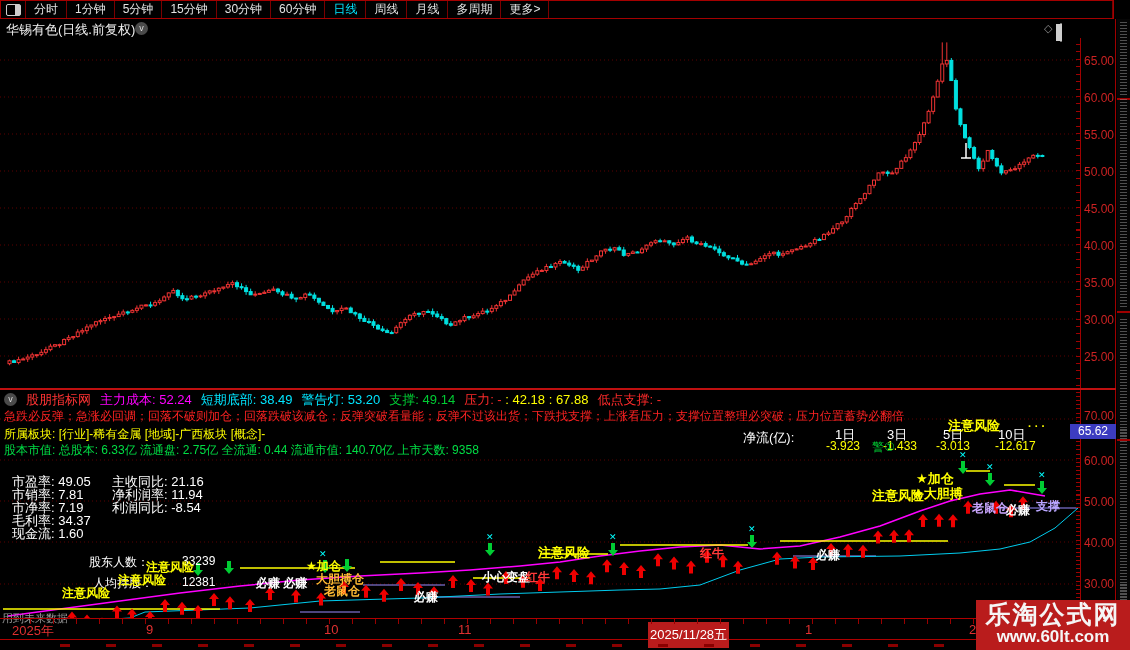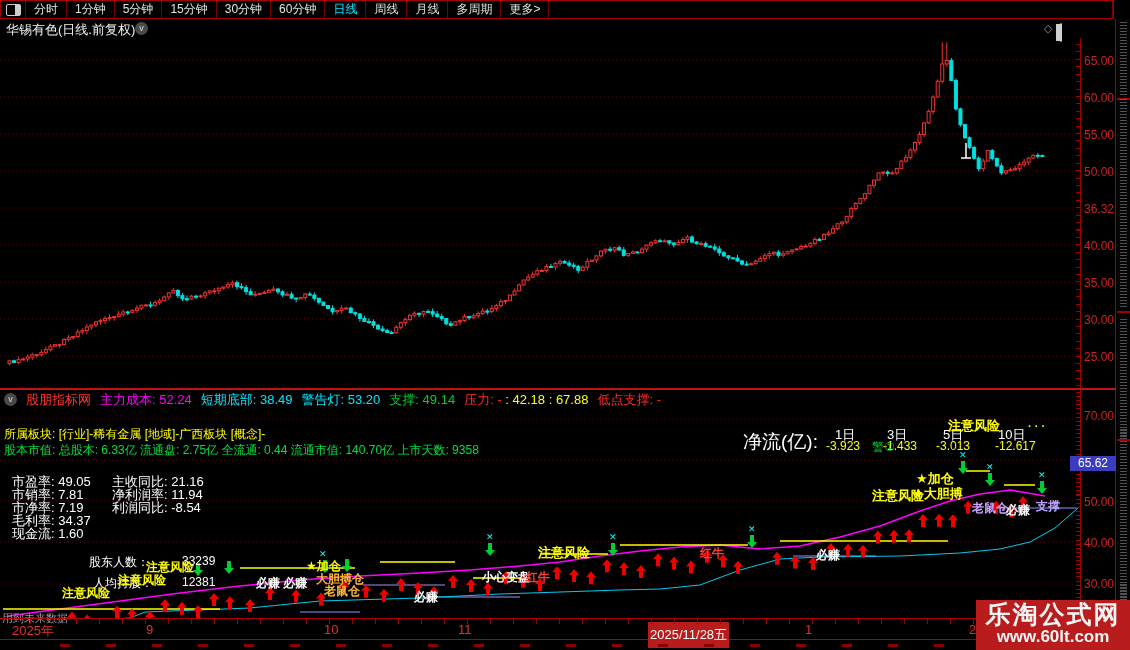--- a/index.html
+++ b/index.html
@@ -21,21 +21,21 @@
   .chev{position:absolute;left:135px;top:3px;width:13px;height:13px;border-radius:50%;
     background:#4a4a4a;color:#ddd;font-size:9px;line-height:12px;text-align:center;}
   .t-diamond{position:absolute;left:1044px;top:3px;color:#909090;font-size:11px;}
   .t-win{position:absolute;left:1060px;top:5px;}
   
   .vline{position:absolute;width:1px;background:#a00000;z-index:12;}
   .tickcol{position:absolute;left:1076px;width:4px;z-index:12;}
   .hsep{position:absolute;left:0;width:1116px;height:2px;background:#c01010;z-index:14;}
   .axis-label{position:absolute;left:1084px;font-size:12px;color:#cc2222;z-index:13;white-space:nowrap;}
   .axis-badge{position:absolute;left:1070px;width:46px;height:15px;background:#3c3cc0;color:#fff;
-    font-size:12px;text-align:center;line-height:15px;z-index:16;margin-top:32px;}
+    font-size:12px;text-align:center;line-height:15px;z-index:16;}
   
   .ind-header{position:absolute;top:392px;left:4px;height:15px;display:flex;gap:9px;align-items:center;
     font-size:13px;white-space:nowrap;z-index:20;}
   .ind-line{position:absolute;left:4px;font-size:12px;white-space:nowrap;z-index:18;max-width:1010px;overflow:hidden;}
   .metric-row{position:absolute;font-size:13px;color:#fff;white-space:nowrap;z-index:18;}
   .anno{position:absolute;font-weight:bold;white-space:nowrap;z-index:24;}
   .nf{position:absolute;z-index:22;white-space:nowrap;}
   
   .xaxis{position:absolute;top:618px;left:0;width:1130px;height:22px;border-top:1px solid #b00000;
     border-bottom:1px solid #b00000;box-sizing:border-box;z-index:26;}
@@ -554,21 +554,21 @@
       <line x1="1042.35" y1="116.57443318819568" x2="1042.35" y2="119.13195098772229" stroke="#00e0e0" stroke-width="1"></line>
       <rect x="1040.85" y="117.47220064054693" width="3" height="1" fill="#00e0e0" stroke="#00e0e0" stroke-width="1"></rect>
       <line x1="966" y1="105" x2="966" y2="120" stroke="#fff" stroke-width="1.5"></line>
       <line x1="961" y1="120" x2="971" y2="120" stroke="#fff" stroke-width="1.5"></line>
     </svg>
   <div id="mainAxis">
       <div class="axis-label" style="top: 54px;">65.00</div>
       <div class="axis-label" style="top: 91px;">60.00</div>
       <div class="axis-label" style="top: 128px;">55.00</div>
       <div class="axis-label" style="top: 165px;">50.00</div>
-      <div class="axis-label" style="top: 202px;">36.32</div>
+      <div class="axis-label" style="top: 202px;">45.00</div>
       <div class="axis-label" style="top: 239px;">40.00</div>
       <div class="axis-label" style="top: 276px;">35.00</div>
       <div class="axis-label" style="top: 313px;">30.00</div>
       <div class="axis-label" style="top: 350px;">25.00</div>
     </div>
 
   <div class="vline" style="left:1080px;top:38px;height:580px"></div>
   <div class="vline" style="left:1115px;top:19px;height:631px"></div>
   <div class="tickcol" style="top:44px;height:344px;background:repeating-linear-gradient(180deg,#a00000 0 1px,transparent 1px 7.42px)"></div>
   <div class="tickcol" style="top:392px;height:226px;background:repeating-linear-gradient(180deg,#a00000 0 1px,transparent 1px 4.1px)"></div>
@@ -580,35 +580,36 @@
     <span id="indHeaderItems" style="display:flex;gap:9px">
         <span><span style="color: rgb(255, 0, 255);">主力成本: </span><span style="color: rgb(255, 0, 255);">52.24</span></span>
         <span><span style="color: rgb(0, 229, 255);">短期底部: </span><span style="color: rgb(0, 229, 255);">38.49</span></span>
         <span><span style="color: rgb(0, 229, 255);">警告灯: </span><span style="color: rgb(0, 229, 255);">53.20</span></span>
         <span><span style="color: rgb(0, 204, 51);">支撑: </span><span style="color: rgb(0, 204, 51);">49.14</span></span>
         <span><span style="color: rgb(255, 42, 42);">压力: - </span><span style="color: rgb(255, 255, 0);">: 42.18 : 67.88</span></span>
         <span><span style="color: rgb(255, 42, 42);">低点支撑: - </span><span style="color: rgb(255, 42, 42);"></span></span>
       </span>
   </div>
 
+  <div class="ind-line" style="top:408px;color:#ff2222">急跌必反弹；急涨必回调；回落不破则加仓；回落跌破该减仓；反弹突破看量能；反弹不过该出货；下跌找支撑；上涨看压力；支撑位置整理必突破；压力位置蓄势必翻倍</div>
   <div class="ind-line" style="top:426px;color:#ffff00">所属板块: [行业]-稀有金属 [地域]-广西板块 [概念]-</div>
   <div class="ind-line" style="top:442px;color:#00dd44">股本市值: 总股本: 6.33亿 流通盘: 2.75亿 全流通: 0.44 流通市值: 140.70亿 上市天数: 9358</div>
   <div id="metrics">
       <div class="metric-row" style="left: 12px; top: 473px;">市盈率: 49.05</div>
       <div class="metric-row" style="left: 12px; top: 486px;">市销率: 7.81</div>
       <div class="metric-row" style="left: 12px; top: 499px;">市净率: 7.19</div>
       <div class="metric-row" style="left: 12px; top: 512px;">毛利率: 34.37</div>
       <div class="metric-row" style="left: 12px; top: 525px;">现金流: 1.60</div>
       <div class="metric-row" style="left: 112px; top: 473px;">主收同比: 21.16</div>
       <div class="metric-row" style="left: 112px; top: 486px;">净利润率: 11.94</div>
       <div class="metric-row" style="left: 112px; top: 499px;">利润同比: -8.54</div>
     </div>
 
   <div id="netflow">
-      <div class="nf" style="left: 743px; top: 429px; color: rgb(255, 255, 255); font-size: 19px;">净流(亿):</div>
+      <div class="nf" style="left: 743px; top: 429px; color: rgb(255, 255, 255); font-size: 13px;">净流(亿):</div>
       <div class="nf" style="left: 835px; top: 426px; color: rgb(255, 255, 255); font-size: 13px;">1日</div>
       <div class="nf" style="left: 887px; top: 426px; color: rgb(255, 255, 255); font-size: 13px;">3日</div>
       <div class="nf" style="left: 943px; top: 426px; color: rgb(255, 255, 255); font-size: 13px;">5日</div>
       <div class="nf" style="left: 998px; top: 426px; color: rgb(255, 255, 255); font-size: 13px;">10日</div>
       <div class="nf" style="left: 826px; top: 439px; color: rgb(255, 255, 0); font-size: 12px;">-3.923</div>
       <div class="nf" style="left: 883px; top: 439px; color: rgb(255, 255, 0); font-size: 12px;">-1.433</div>
       <div class="nf" style="left: 936px; top: 439px; color: rgb(255, 255, 0); font-size: 12px;">-3.013</div>
       <div class="nf" style="left: 995px; top: 439px; color: rgb(255, 255, 0); font-size: 12px;">-12.617</div>
       <div class="nf" style="left: 872px; top: 439px; color: rgb(0, 204, 51); font-size: 12px; z-index: 23;">警①</div>
     </div>

